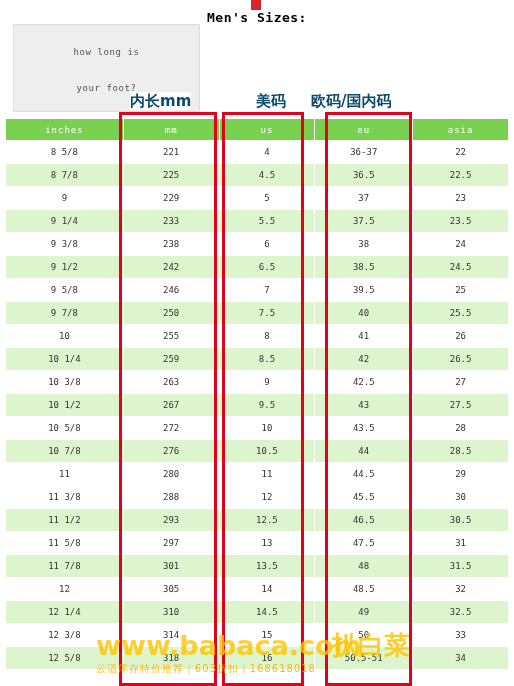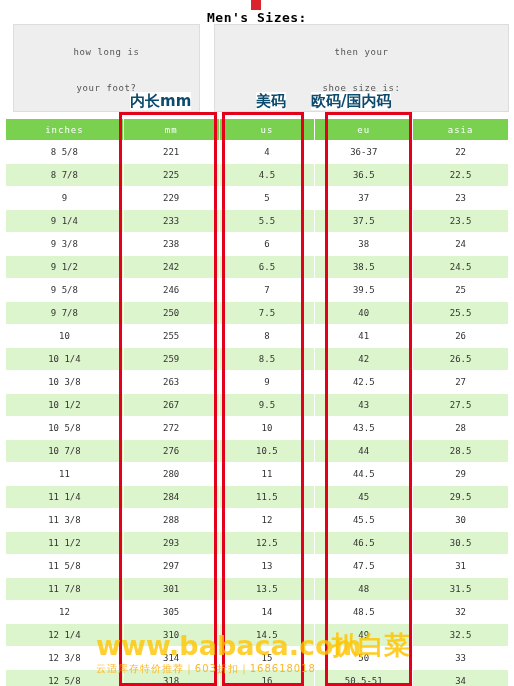--- a/index.html
+++ b/index.html
@@ -154,24 +154,20 @@
 <div id="root">
 
   <div class="title-row">
     <div class="title-swatch"></div>
     <div class="title-text">Men's Sizes:</div>
   </div>
 
   <div class="hdr" id="hdr-left">
     <div class="hdr-line l1">how long is</div>
     <div class="hdr-line l2">your foot?</div>
-  </div>
-  <div class="hdr" id="hdr-right">
-    <div class="hdr-line l1">then your</div>
-    <div class="hdr-line l2">shoe size is:</div>
   </div>
 
   <table class="sizes">
     <colgroup>
       <col class="c1">
         <col class="c2">
         <col class="c3">
         <col class="c4">
         <col class="c5">
     </colgroup>
@@ -283,27 +279,20 @@
           <td>44</td>
           <td>28.5</td>
         </tr>
         <tr class="odd">
           <td>11</td>
           <td>280</td>
           <td>11</td>
           <td>44.5</td>
           <td>29</td>
         </tr>
-        <tr class="even">
-          <td>11 1/4</td>
-          <td>284</td>
-          <td>11.5</td>
-          <td>45</td>
-          <td>29.5</td>
-        </tr>
         <tr class="odd">
           <td>11 3/8</td>
           <td>288</td>
           <td>12</td>
           <td>45.5</td>
           <td>30</td>
         </tr>
         <tr class="even">
           <td>11 1/2</td>
           <td>293</td>

